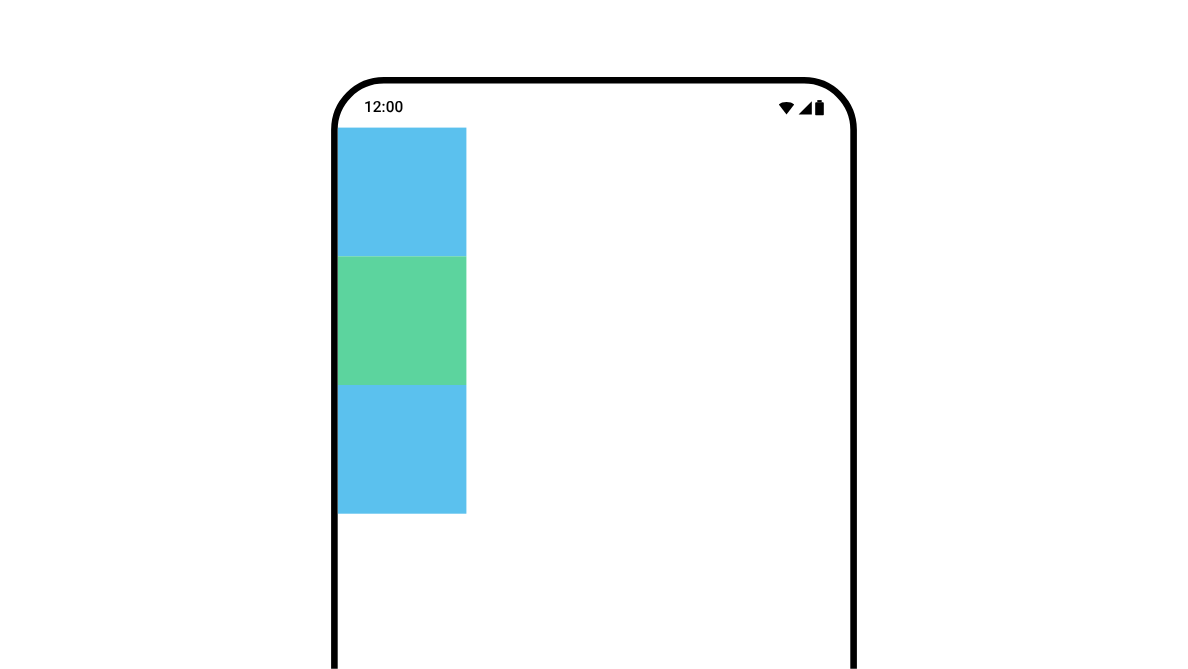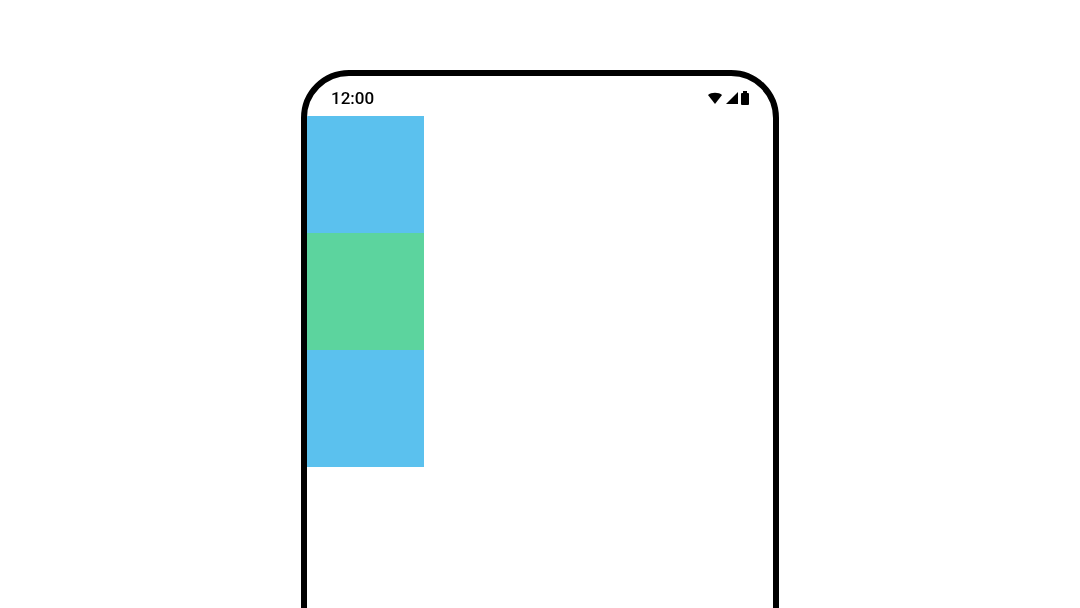--- a/index.html
+++ b/index.html
@@ -27,21 +27,21 @@
       position: relative;
     }
     .status-bar {
       display: flex;
       justify-content: space-between;
       align-items: center;
       padding: 12px 24px 8px 24px;
       height: 40px;
     }
     .status-time {
-      font-size: 17px;
+      font-size: 14px;
       font-weight: 500;
       color: #000;
     }
     .status-icons {
       display: flex;
       align-items: center;
       gap: 2px;
     }
     .icon-wifi, .icon-signal, .icon-battery {
       display: inline-flex;

